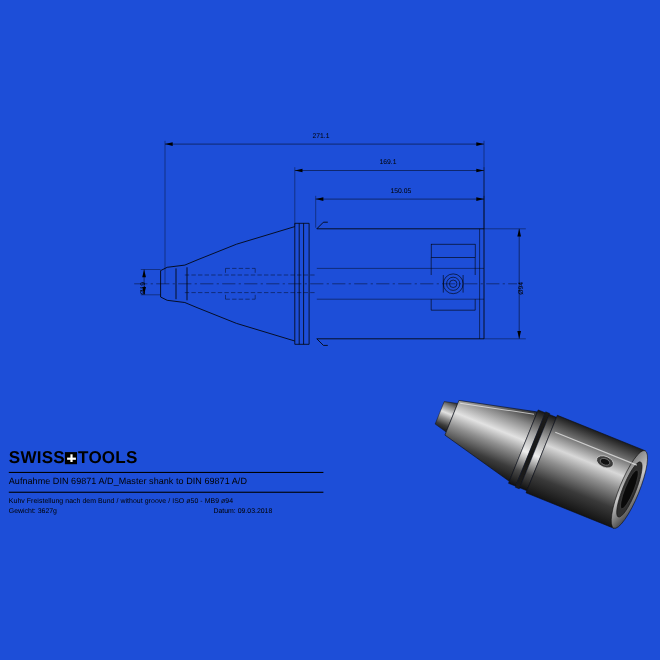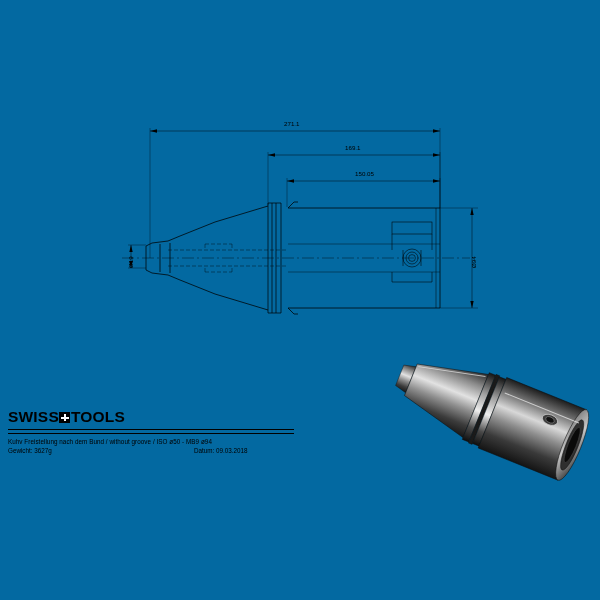--- a/index.html
+++ b/index.html
@@ -14,21 +14,21 @@
     color: #000000;
     overflow: hidden;
     position: relative;
   }
   #sheet {
     position: absolute;
     left: 0;
     top: 0;
     width: 600px;
     height: 600px;
-    background: #0369a1;
+    background: #1d4ed8;
   }
   .drawing-area {
     position: absolute;
     left: 0;
     top: 0;
     width: 600px;
     height: 600px;
   }
   svg.cad {
     position: absolute;
@@ -315,20 +315,21 @@
     <div class="dim rot" style="left:470px; top:268px;">Ø94</div>
 
     <div class="dim rot" style="left:127px; top:268px;">Ø19</div>
   </div>
 
   <div class="title-block">
     <div class="brand"><span>SWISS</span><span class="swiss-cross"></span><span>TOOLS</span></div>
 
     <div class="rule"></div>
 
+    <div class="desc-line">Aufnahme DIN 69871 A/D_Master shank to DIN 69871 A/D</div>
 
     <div class="rule"></div>
 
     <div class="sub-row">Kuhv Freistellung nach dem Bund / without groove / ISO ø50 - MB9 ø94</div>
 
     <div class="meta-row">
       <span class="weight"><span>Gewicht:</span> <span>3627g</span></span>
       <span class="date"><span>Datum:</span> <span>09.03.2018</span></span>
     </div>
   </div>

